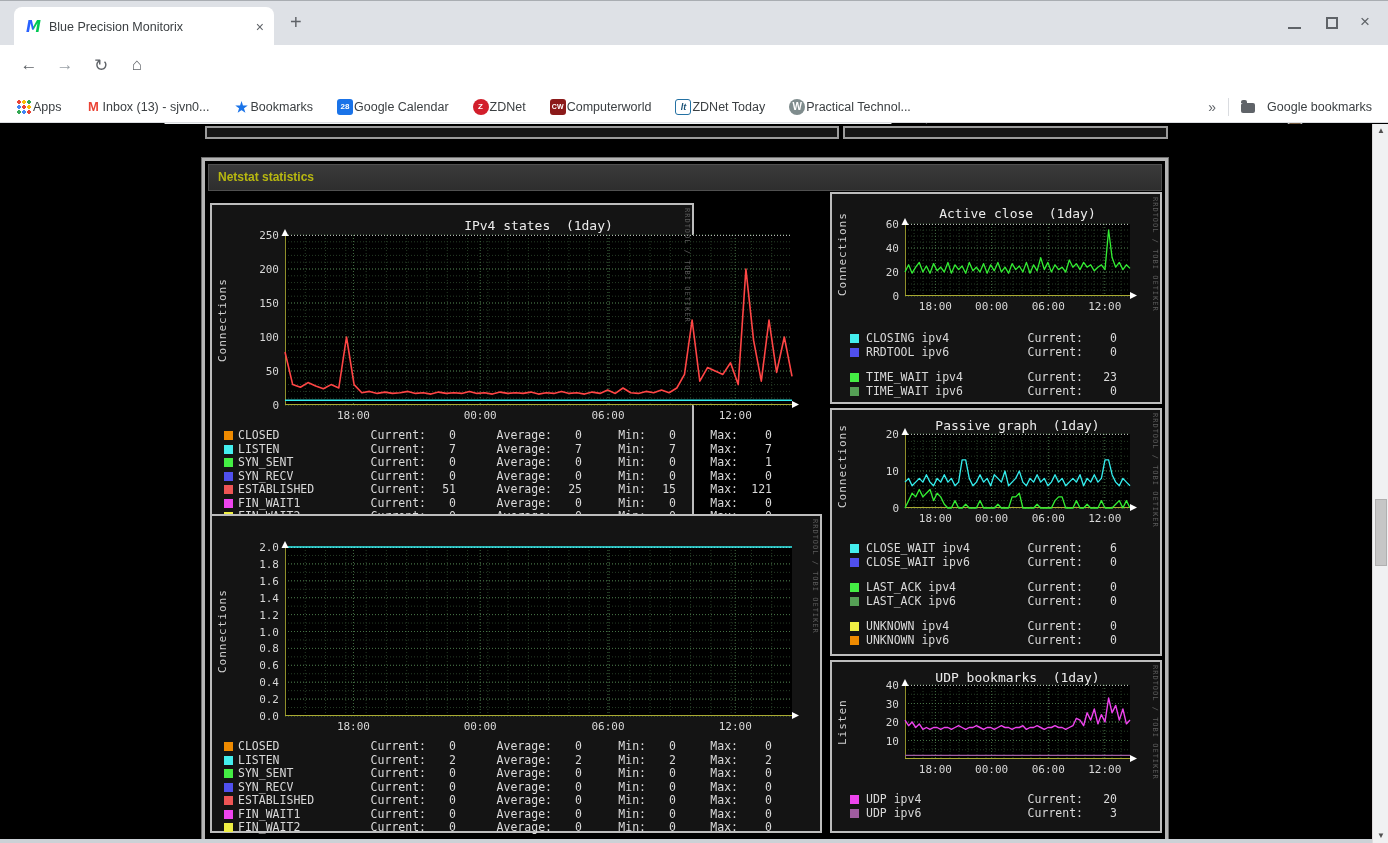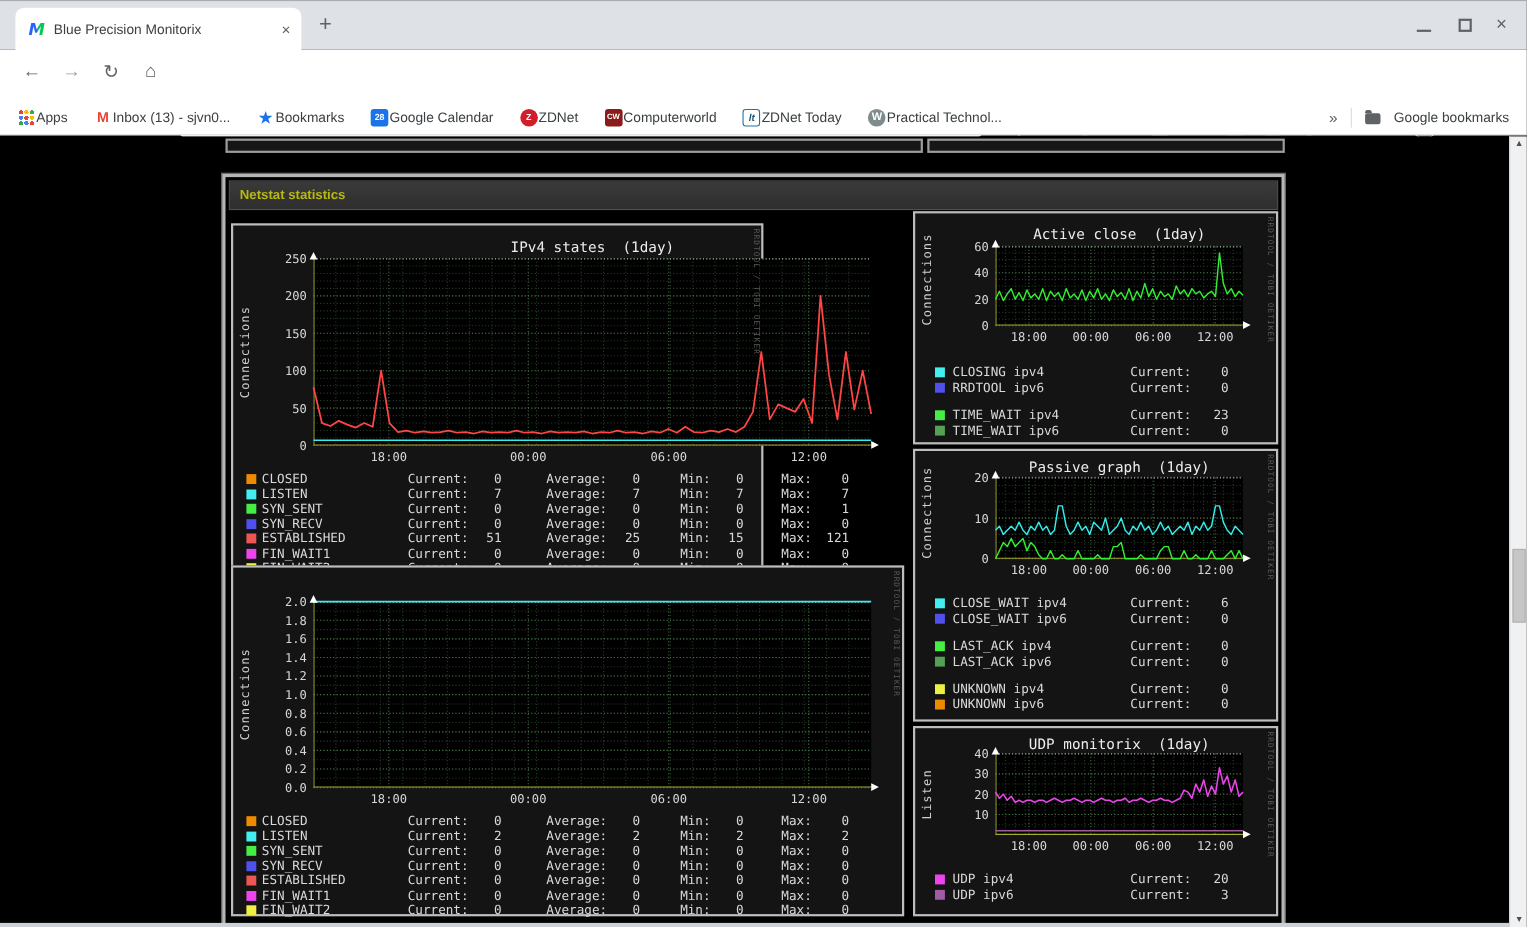--- a/index.html
+++ b/index.html
@@ -788,21 +788,21 @@
           <span class="lbox" style="background: rgb(238, 138, 0);"></span>
           <span>UNKNOWN ipv6</span>
           <span class="lr">Current:</span>
           <span class="lr">0</span>
         </div>
       </div>
     <div class="wm">RRDTOOL / TOBI OETIKER</div>
   </div>
 
   <div class="gpanel" style="left:830px;top:536px;width:332px;height:173px">
-    <div class="gtitle" style="left:63px;top:8px;width:245px">UDP monitorix  (1day)</div>
+    <div class="gtitle" style="left:63px;top:8px;width:245px">UDP bookmarks  (1day)</div>
     <div class="ylab" style="left:4px;top:23px;height:74px">Listen</div>
     <svg class="plot" width="225" height="74" style="left:73px;top:23px">
         <rect x="0" y="0" width="225" height="74" fill="#000"></rect>
         <g>
           <line x1="9" y1="0" x2="9" y2="74" stroke="#263c26" stroke-width="1" stroke-dasharray="1 2"></line>
           <line x1="18" y1="0" x2="18" y2="74" stroke="#263c26" stroke-width="1" stroke-dasharray="1 2"></line>
           <line x1="27" y1="0" x2="27" y2="74" stroke="#263c26" stroke-width="1" stroke-dasharray="1 2"></line>
           <line x1="36" y1="0" x2="36" y2="74" stroke="#263c26" stroke-width="1" stroke-dasharray="1 2"></line>
           <line x1="45" y1="0" x2="45" y2="74" stroke="#263c26" stroke-width="1" stroke-dasharray="1 2"></line>
           <line x1="54" y1="0" x2="54" y2="74" stroke="#263c26" stroke-width="1" stroke-dasharray="1 2"></line>

